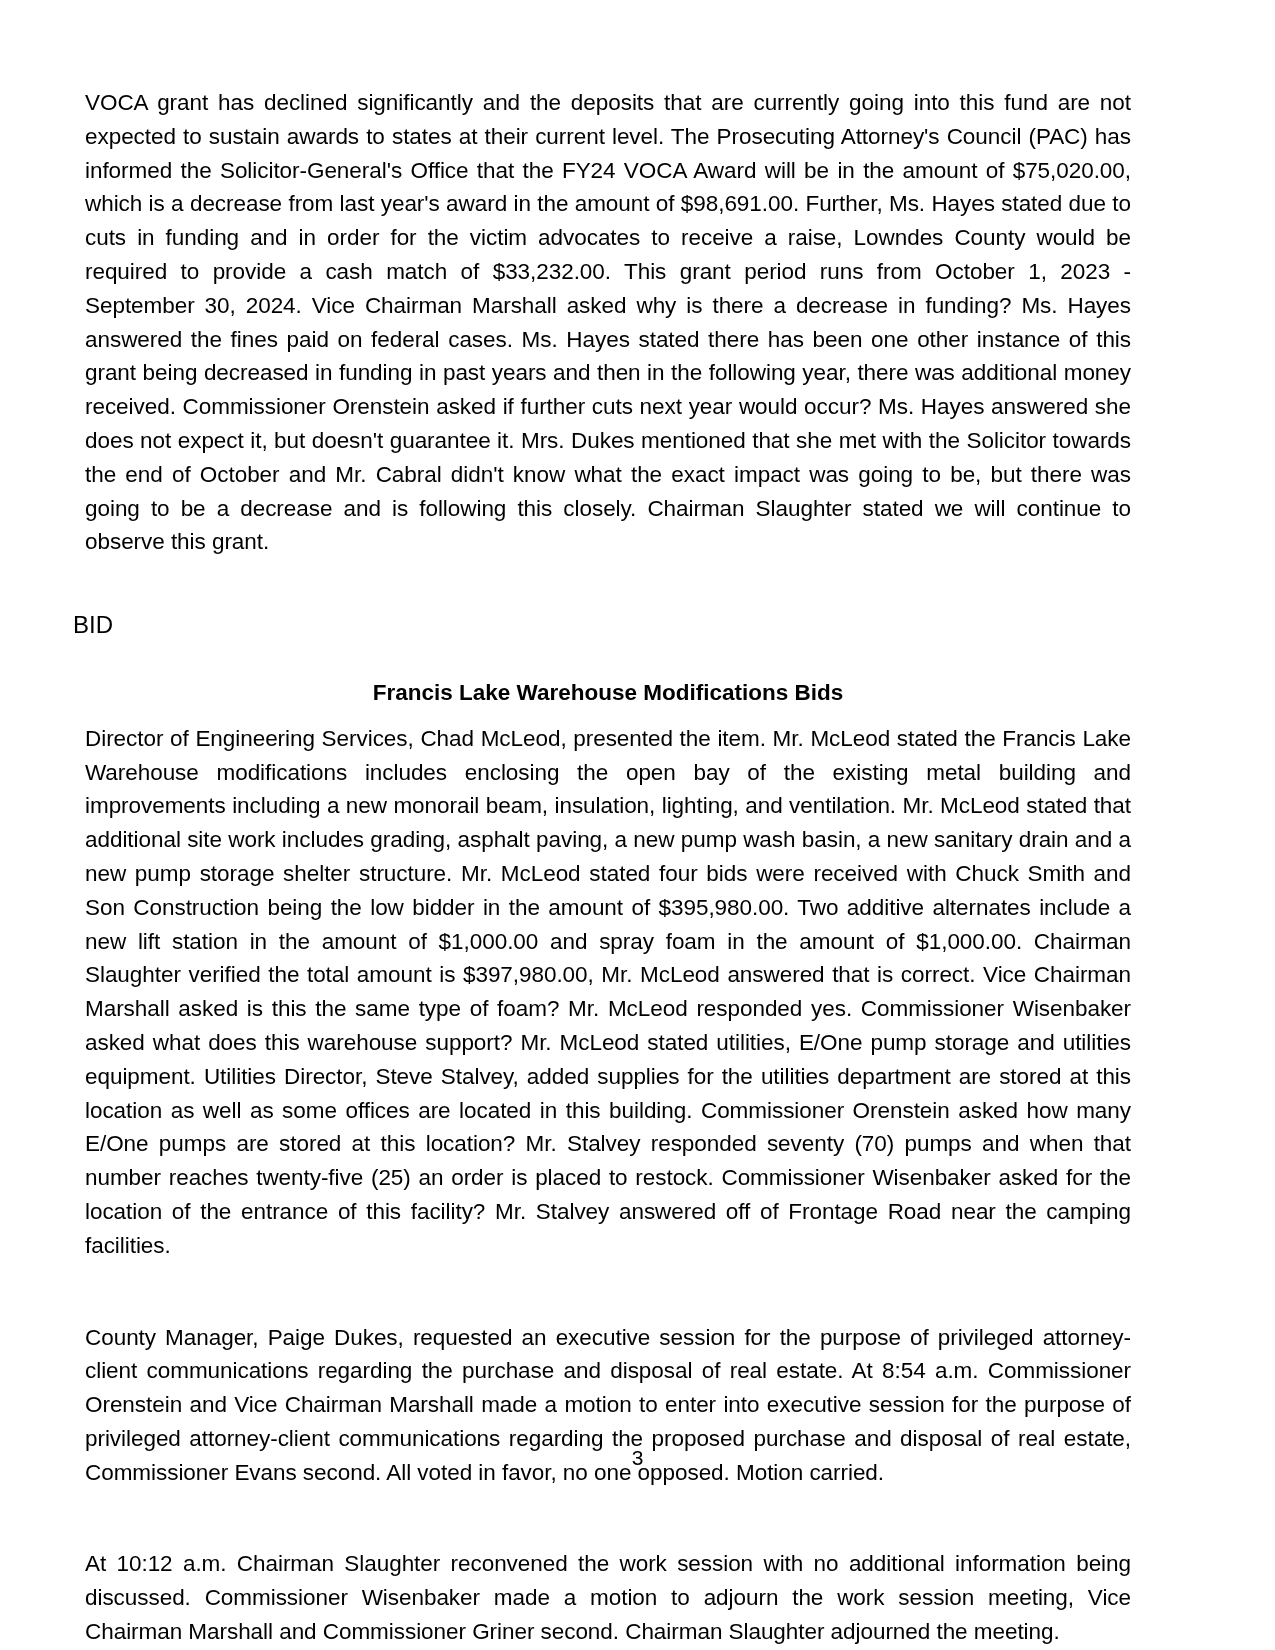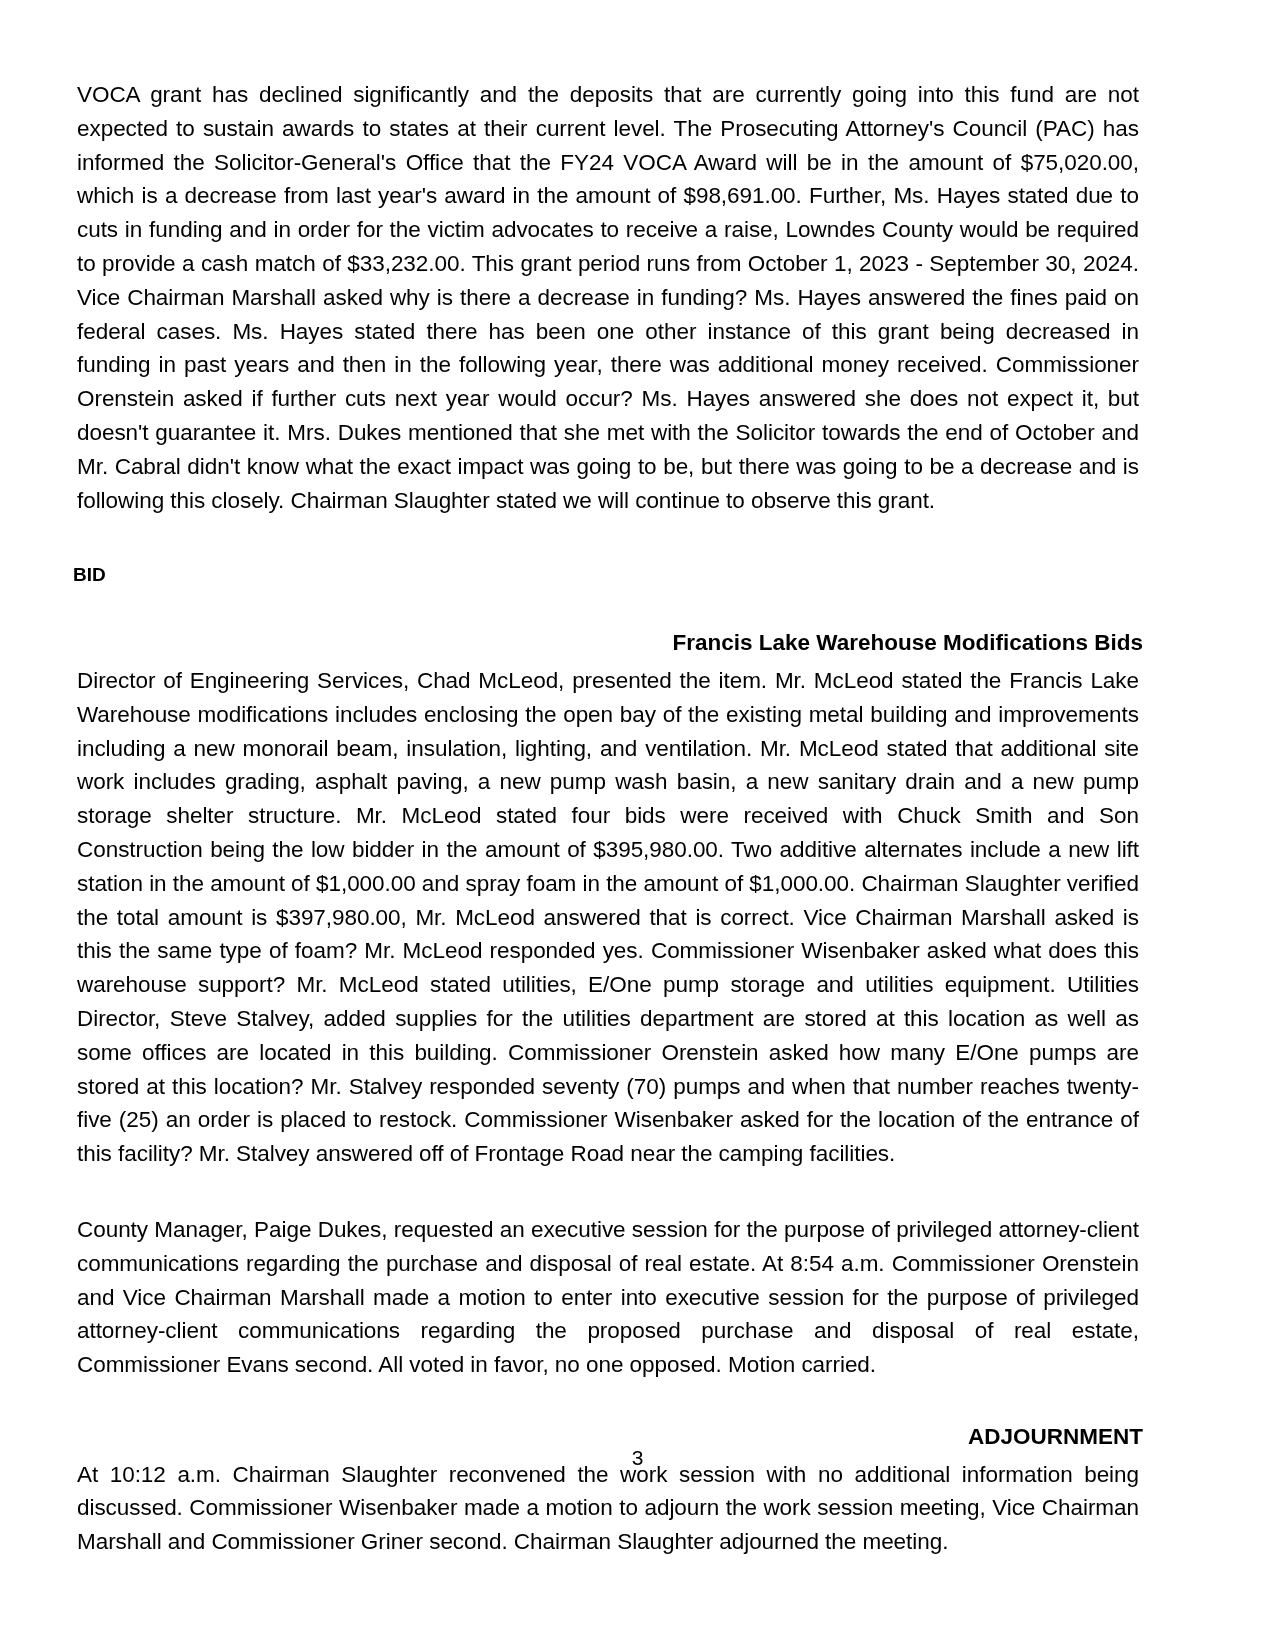--- a/index.html
+++ b/index.html
@@ -21,41 +21,41 @@
     box-sizing: border-box;
     overflow: hidden;
   }
   .content {
     position: absolute;
     left: 73px;
     top: 74px;
     width: 1070px;
   }
   p.body-text {
-    margin: 4px;
+    margin: 12px;
     font-size: 22.5px;
     line-height: 33.8px;
     text-align: justify;
     text-justify: inter-word;
     letter-spacing: -0.05px;
     word-spacing: 0px;
   }
   h2.section-heading {
     margin: 0;
-    font-size: 19px;
+    font-size: 24px;
     line-height: 33.8px;
-    font-weight: bold;
+    font-weight: normal;
     text-align: left;
   }
   h3.sub-heading {
     margin: 0;
     font-size: 22.5px;
     line-height: 33.8px;
     font-weight: bold;
-    text-align: right;
+    text-align: center;
   }
   .gap-lg { height: 37px; }
   .gap-md { height: 34px; }
   .gap-sm { height: 34px; }
   .page-number {
     position: absolute;
     left: 0;
     top: 1445px;
     width: 1275px;
     text-align: center;
@@ -81,20 +81,19 @@
 
     <p class="body-text">Director of Engineering Services, Chad McLeod, presented the item.  Mr. McLeod stated the Francis Lake Warehouse modifications includes enclosing the open bay of the existing metal building and improvements including a new monorail beam, insulation, lighting, and ventilation.  Mr. McLeod stated that additional site work includes grading, asphalt paving, a new pump wash basin, a new sanitary drain and a new pump storage shelter structure.  Mr. McLeod stated four bids were received with Chuck Smith and Son Construction being the low bidder in the amount of $395,980.00.  Two additive alternates include a new lift station in the amount of $1,000.00 and spray foam in the amount of $1,000.00.  Chairman Slaughter verified the total amount is $397,980.00, Mr. McLeod answered that is correct.  Vice Chairman Marshall asked is this the same type of foam?  Mr. McLeod responded yes.  Commissioner Wisenbaker asked what does this warehouse support?  Mr. McLeod stated utilities, E/One pump storage and utilities equipment.  Utilities Director, Steve Stalvey, added supplies for the utilities department are stored at this location as well as some offices are located in this building.  Commissioner Orenstein asked how many E/One pumps are stored at this location?  Mr. Stalvey responded seventy (70) pumps and when that number reaches twenty-five (25) an order is placed to restock.  Commissioner Wisenbaker asked for the location of the entrance of this facility?  Mr. Stalvey answered off of Frontage Road near the camping facilities.</p>
 
     <div class="gap-sm"></div>
 
 
     <p class="body-text">County Manager, Paige Dukes, requested an executive session for the purpose of privileged attorney-client communications regarding the purchase and disposal of real estate.  At 8:54 a.m. Commissioner Orenstein and Vice Chairman Marshall made a motion to enter into executive session for the purpose of privileged attorney-client communications regarding the proposed purchase and disposal of real estate, Commissioner Evans second.  All voted in favor, no one opposed.  Motion carried.</p>
 
     <div class="gap-sm"></div>
 
-    <h3 class="sub-heading">ADJOURNMENT</h3>
 
     <p class="body-text">At 10:12 a.m. Chairman Slaughter reconvened the work session with no additional information being discussed.  Commissioner Wisenbaker made a motion to adjourn the work session meeting, Vice Chairman Marshall and Commissioner Griner second.  Chairman Slaughter adjourned the meeting.</p>
 
   </div>
 
   <div class="page-number">3</div>
 </div>
 
 </body></html>

